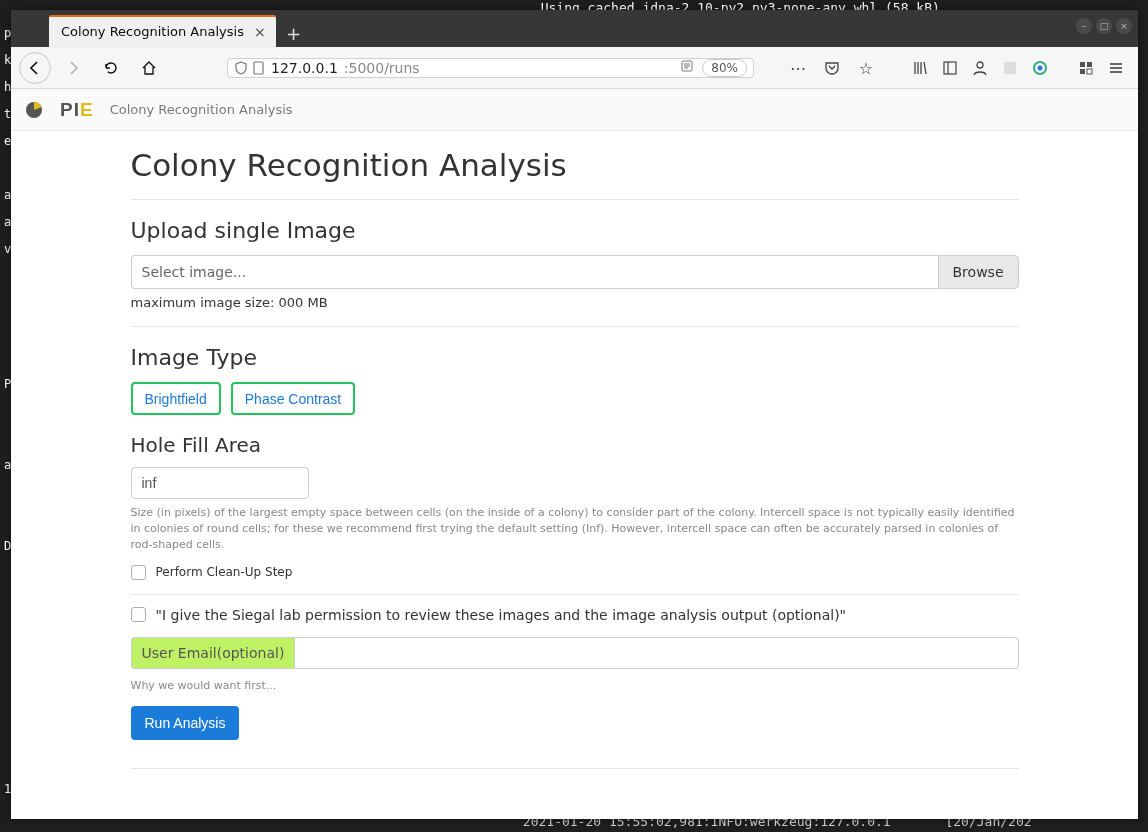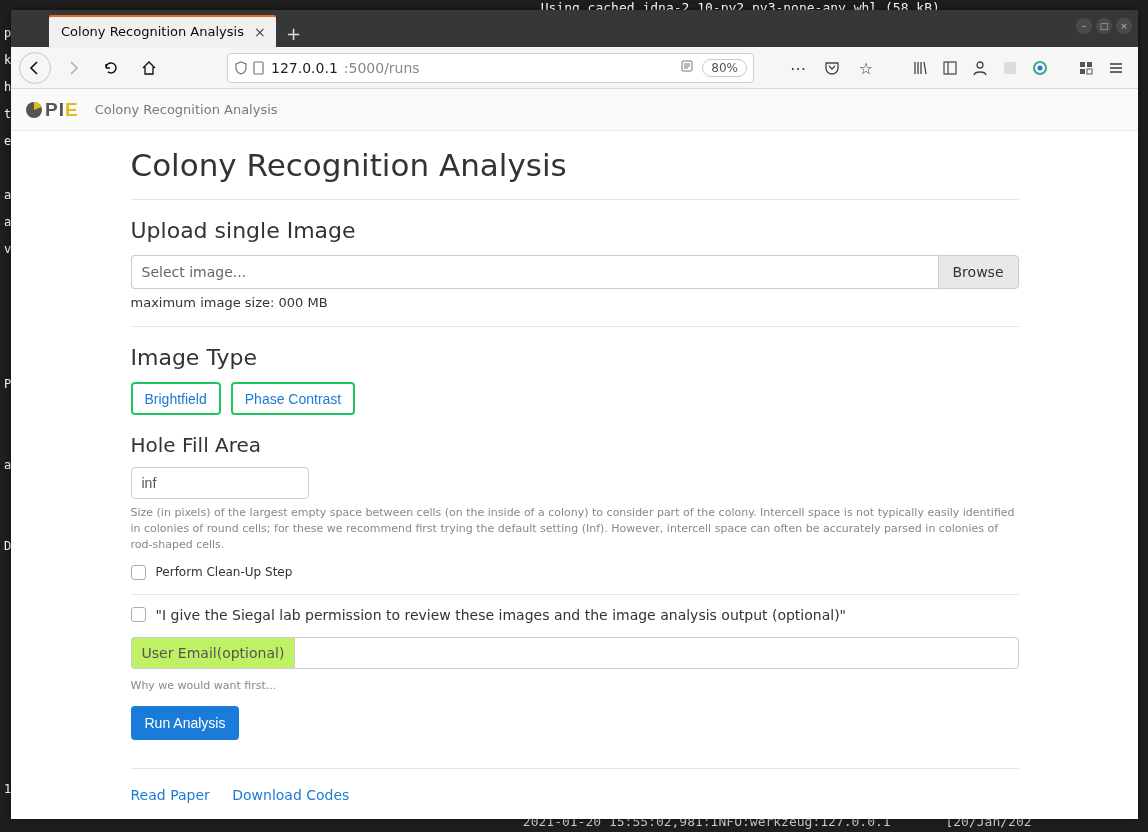--- a/index.html
+++ b/index.html
@@ -20,32 +20,32 @@
   .tabs { display:flex; align-items:flex-end; padding-left:38px; height:37px; }
   .tab { height:33px; background:#f0f0f0; border-radius:4px 4px 0 0; display:flex; align-items:center; padding:0 10px 0 12px; gap:10px; color:#0c0c0c; font-size:13px; min-width:200px; position:relative; top:1px; }
   .tab .tab-accent { position:absolute; top:0; left:0; right:0; height:2px; background:#e56c1d; border-radius:4px 4px 0 0; }
   .tab-close { color:#444; font-size:14px; line-height:1; }
   .newtab { width:28px; height:28px; display:flex; align-items:center; justify-content:center; color:#ddd; font-size:18px; margin-left:4px; }
 
   .bw-toolbar { height:42px; background:#f6f6f6; border-top:1px solid #f6f6f6; border-bottom:1px solid #d9d9d9; display:flex; align-items:center; padding:0 8px; gap:6px; }
   .nav-btn { width:32px; height:32px; display:flex; align-items:center; justify-content:center; color:#0c0c0c; }
   .nav-btn.disabled { color:#b0b0b0; }
   .nav-btn.back-circle { border:1px solid #c8c8c8; border-radius:50%; width:32px; height:32px; }
-  .addr { flex:1; height:30px; border:1px solid #d0d0d0; border-radius:4px; background:#fff; display:flex; align-items:center; padding:0 6px; gap:6px; font-size:14px; color:#222; }
+  .addr { flex:1; height:20px; border:1px solid #d0d0d0; border-radius:4px; background:#fff; display:flex; align-items:center; padding:0 6px; gap:6px; font-size:14px; color:#222; }
   .addr .grey { color:#888; }
   .addr-icons-left { display:flex; gap:4px; align-items:center; color:#666; }
   .addr-icons-right { margin-left:auto; display:flex; gap:8px; align-items:flex-start; color:#666; }
   .zoom-pill { border:1px solid #c8c8c8; border-radius:10px; padding:0 8px; font-size:12px; color:#555; height:18px; display:flex; align-items:center; }
   .tb-right { display:flex; gap:2px; align-items:center; }
   .tb-ico { width:28px; height:28px; display:flex; align-items:center; justify-content:center; color:#444; }
   .sep { width:14px; }
 
   .content { flex:1; background:#ffffff; overflow:auto; }
   .topstrip { height:42px; border-bottom:1px solid #e8e8e8; background:#fafafa; display:flex; align-items:center; padding:0 14px; gap:16px; }
-  .logo { display:flex; align-items:center; gap:2px; font-weight:800; font-family:Arial,Helvetica,sans-serif; font-size:19px; letter-spacing:1px; color:#555552; }
+  .logo { display:flex; align-items:center; gap:17px; font-weight:800; font-family:Arial,Helvetica,sans-serif; font-size:19px; letter-spacing:1px; color:#555552; }
   .logo .pie { width:18px;height:18px; position:relative; }
   .logo .pie svg { display:block; }
   .logo-text span.y { color:#e0bc1b; }
   .crumb { color:#7a7a7a; font-size:13px; }
   .page { width:888px; margin:0 auto; padding:16px 0 0 0; color:#333; }
   h1 { font-size:31px; font-weight:500; color:#333; margin-bottom:16px; }
   hr.thin { border:none; border-top:1px solid #e5e5e5; margin:0; }
   h2 { font-size:22px; font-weight:500; color:#333; margin:18px 0 12px; }
   h2.hfa { font-size:20px; margin-top:18px; margin-bottom:10px; }
   .upload-row { display:flex; }
@@ -291,21 +291,17 @@
 
       <div class="input-group">
         <div class="ig-addon">User Email(optional)</div>
         <input class="ig-input" style="">
       </div>
       <div class="why">Why we would want first...</div>
 
       <button class="run-btn">Run Analysis</button>
       <hr class="thin">
 
-      <div class="links" style="margin-top:18px;">
-        <a>Read Paper</a>
-        <a>Download Codes</a>
-      </div>
 
       
     </div>
   </div>
 </div>
 
 </body></html>

